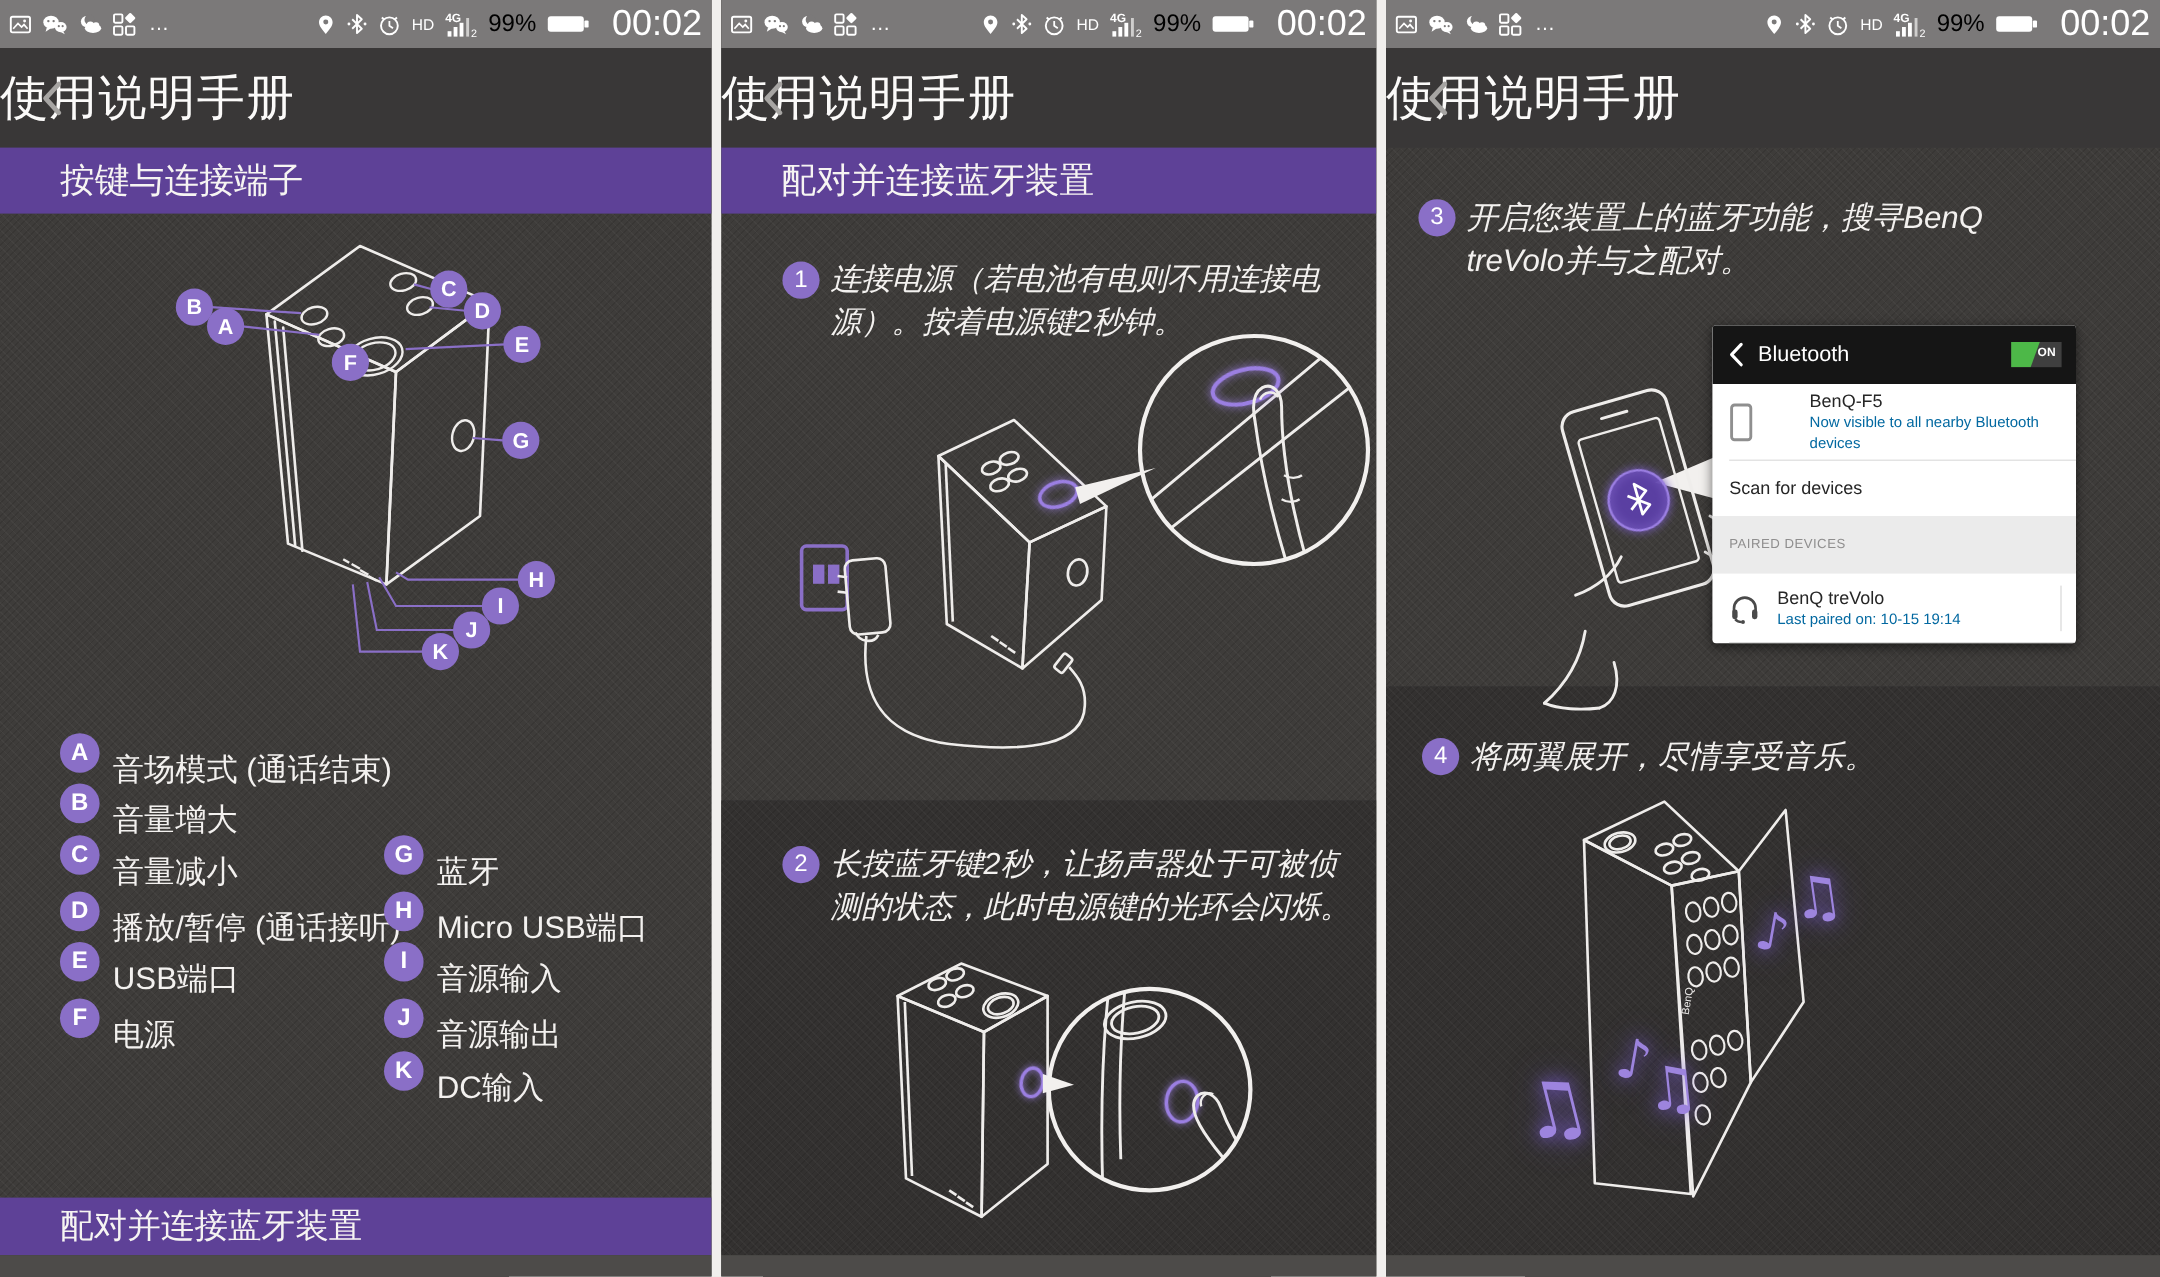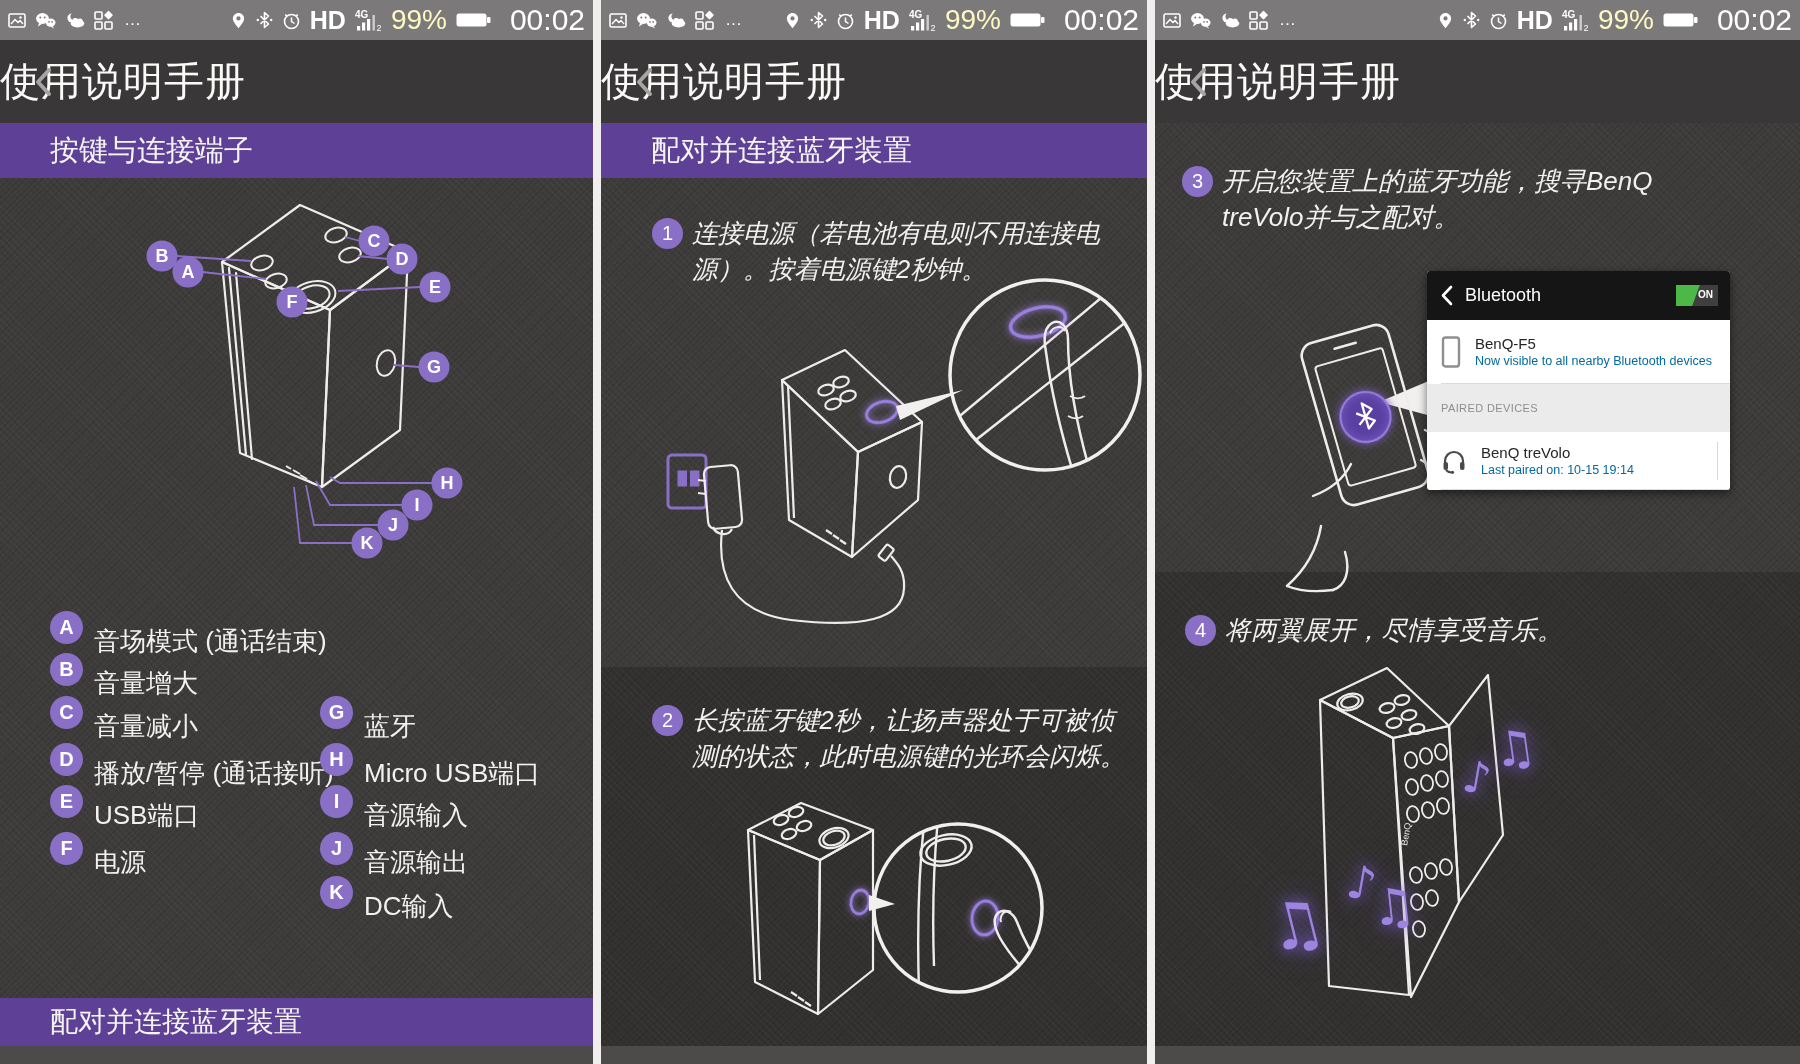--- a/index.html
+++ b/index.html
@@ -13,22 +13,22 @@
   .abs{position:absolute;}
   .hatch{background-image:
     repeating-linear-gradient(45deg, rgba(255,255,255,.030) 0 1px, rgba(0,0,0,0) 1px 5px),
     repeating-linear-gradient(-45deg, rgba(0,0,0,.10) 0 1px, rgba(0,0,0,0) 1px 4px);}
   
   .sbar{position:absolute;top:0;left:0;right:0;height:40px;background:#7b7979;
         display:flex;align-items:center;justify-content:space-between;padding:0 8px;}
   .sb-left,.sb-right{display:flex;align-items:center;gap:9px;}
   .sb-left svg,.sb-right svg{display:block;}
   .sb-more{font-size:17px;color:#fff;letter-spacing:1px;margin-left:2px;line-height:10px;}
-  .sb-hd{font-size:25px;font-weight:bold;color:#fff;}
-  .sb-pct{font-size:28px;color:#fef9c3;}
+  .sb-hd{font-size:13px;font-weight:normal;color:#fff;}
+  .sb-pct{font-size:20px;color:#000000;}
   .sb-time{font-size:30px;color:#fff;margin-left:10px;}
   
   .hdr{position:absolute;top:40px;left:0;right:0;height:83px;background:#393737;}
   .hdr-inner{position:relative;height:100%;display:flex;align-items:center;}
   #p3 .hdr-inner{width:546px;}
   .hdr-title{font-size:40px;font-weight:500;color:#fbfaf9;letter-spacing:1px;}
   .back{position:absolute;left:34px;top:27px;width:20px;height:30px;cursor:pointer;}
   
   .banner{position:absolute;left:0;right:0;height:55px;background:#5e4197;
           display:flex;align-items:center;padding-left:50px;font-size:29px;color:#f6f4f2;}
@@ -48,21 +48,21 @@
   .dlt{fill:#fff;font-size:18px;font-weight:bold;text-anchor:middle;}
   
   .btcard{position:absolute;width:303px;background:#fff;border-radius:3px;
           box-shadow:0 3px 10px rgba(0,0,0,.55);overflow:hidden;color:#2b2b2b;}
   .bt-hdr{height:49px;background:#151515;display:flex;align-items:center;padding:0 12px 0 14px;}
   .bt-title{color:#fff;font-size:18px;font-weight:500;margin-left:12px;flex:1;}
   .bt-toggle{position:relative;width:42px;height:21px;background:#3f3f3f;overflow:hidden;cursor:pointer;}
   .tg-green{position:absolute;left:-6px;top:0;width:26px;height:21px;background:#4db848;transform:skewX(-20deg);}
   .bt-toggle span{position:absolute;right:5px;top:4px;font-size:10px;font-weight:bold;color:#fff;}
   .bt-row{display:flex;align-items:center;padding:0 0 0 14px;}
-  .bt-row.dev{height:63px;}
+  .bt-row.dev{height:63px;gap:33px;}
   .bt-row.paired{height:57px;position:relative;}
   .bt-icon{flex:none;margin-right:14px;}
   .bt-name{font-size:15px;font-weight:500;color:#262626;line-height:19px;}
   .bt-sub{font-size:12.5px;color:#0369a1;line-height:17px;}
   .bt-div{height:1px;background:#dcdcdc;margin-left:14px;}
   .bt-scan{height:46px;display:flex;align-items:center;padding-left:14px;font-size:15px;
            font-weight:500;color:#262626;cursor:pointer;}
   .bt-sec{height:48px;background:#ebebeb;display:flex;align-items:center;padding-left:14px;
           font-size:11px;font-weight:normal;letter-spacing:.4px;color:#8f8e8e;}
   .bt-vdiv{position:absolute;right:12px;top:10px;width:1px;height:38px;background:#d7d7d7;}
@@ -603,20 +603,21 @@
       <div class="bt-row dev">
         <svg class="bt-icon" width="20" height="32" viewBox="0 0 20 32">
             <rect x="2" y="1.5" width="16" height="29" rx="2.5" fill="none" stroke="#8f8f8f" stroke-width="2.4"></rect>
           </svg>
         <div>
           <div class="bt-name">BenQ-F5</div>
           <div class="bt-sub">Now visible to all nearby Bluetooth devices</div>
         </div>
       </div>
       <div class="bt-div"></div>
+      <div class="bt-scan">Scan for devices</div>
       <div class="bt-sec">PAIRED DEVICES</div>
       <div class="bt-row paired">
         <svg class="bt-icon" width="26" height="26" viewBox="0 0 26 26">
             <path d="M4 16 v-3 a9 9 0 0 1 18 0 v3" fill="none" stroke="#4a4a4a" stroke-width="2.2"></path>
             <rect x="2.5" y="14" width="4.5" height="8" rx="2" fill="#4a4a4a"></rect>
             <rect x="19" y="14" width="4.5" height="8" rx="2" fill="#4a4a4a"></rect>
             <path d="M5 22 c1.5 1.8 3.5 2.4 5.5 2.4" fill="none" stroke="#4a4a4a" stroke-width="2"></path>
             <circle cx="11.5" cy="24.3" r="1.6" fill="#4a4a4a"></circle>
           </svg>
         <div>

